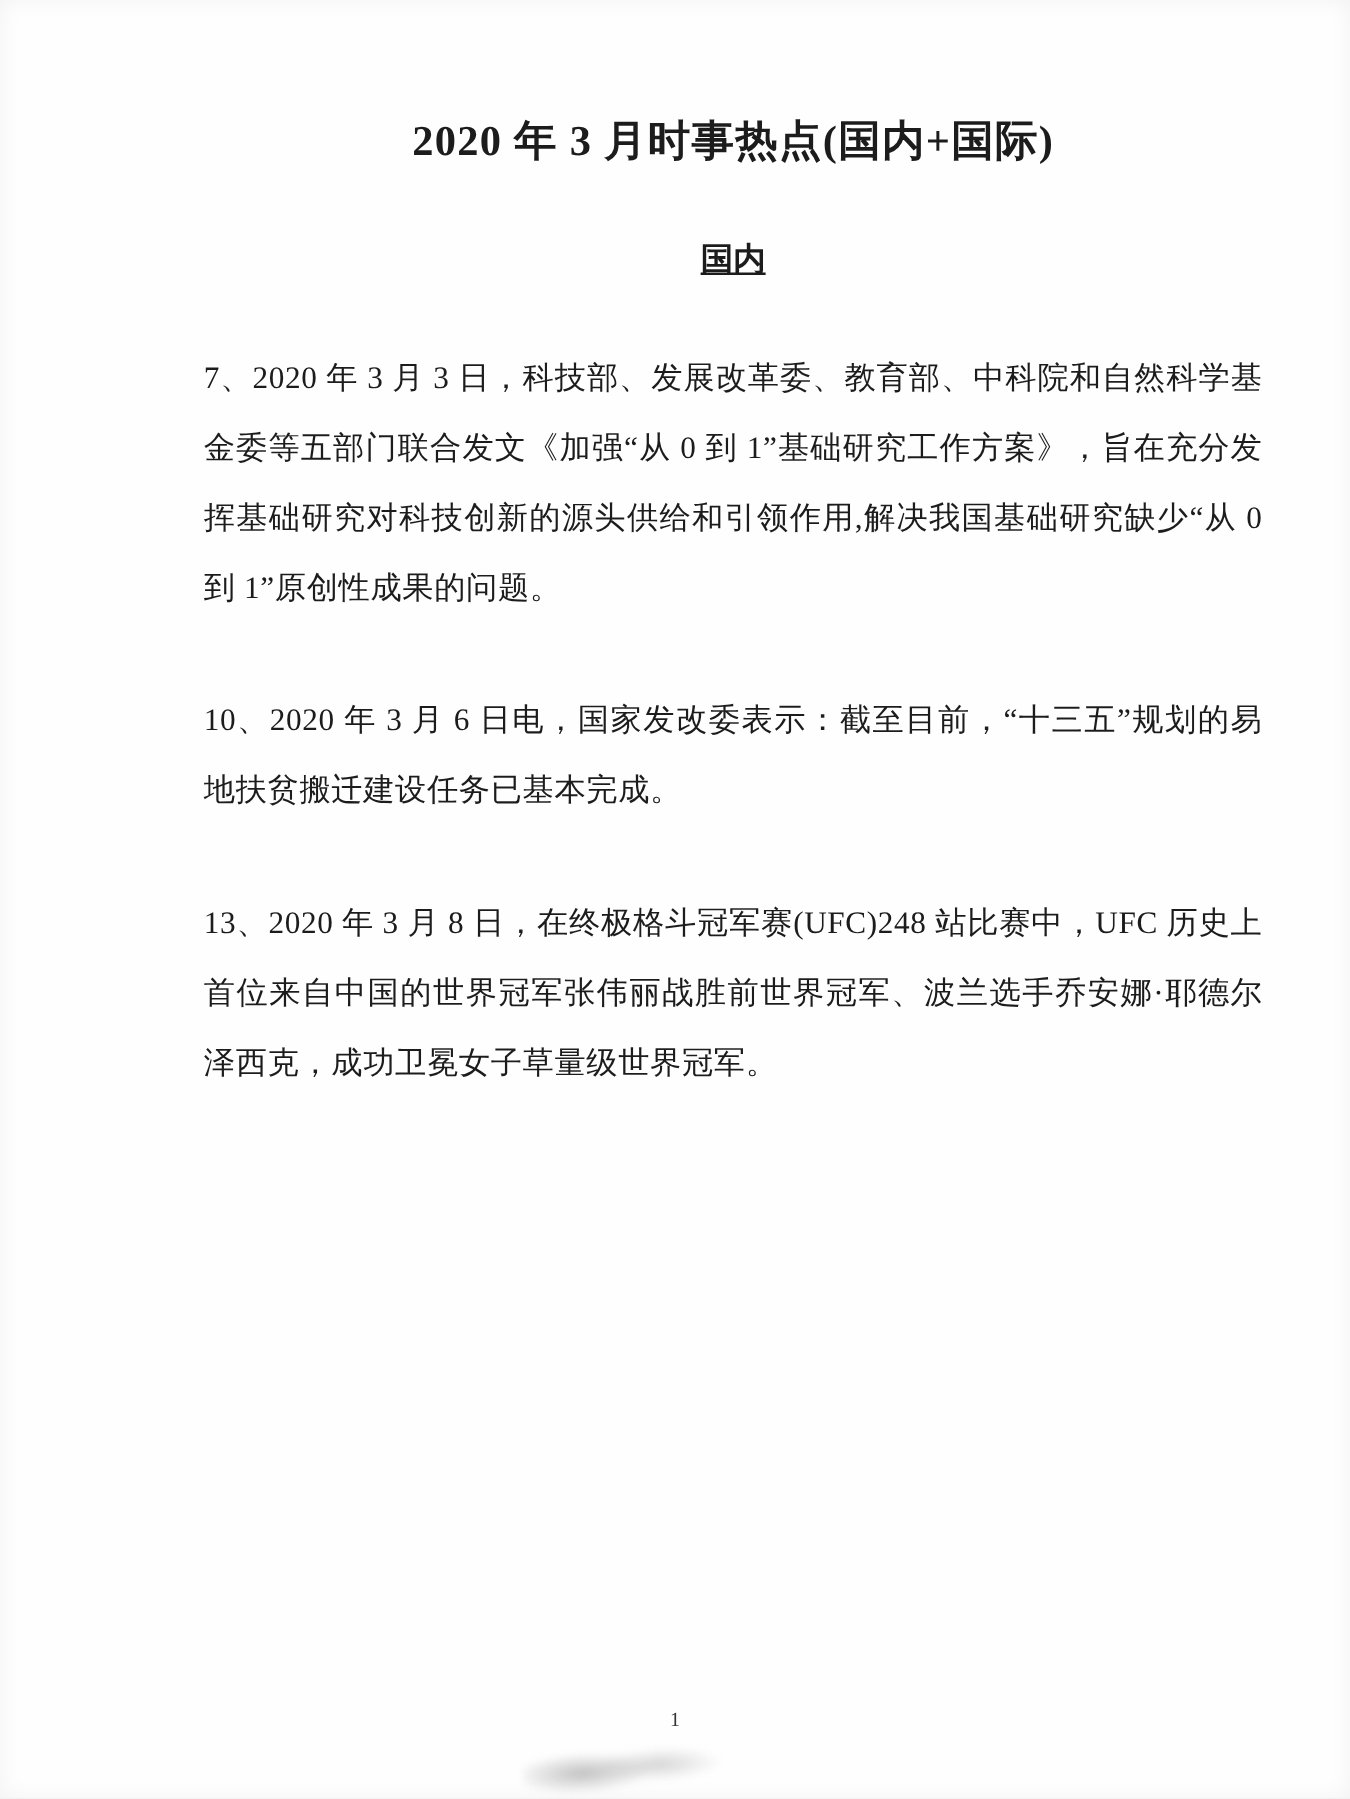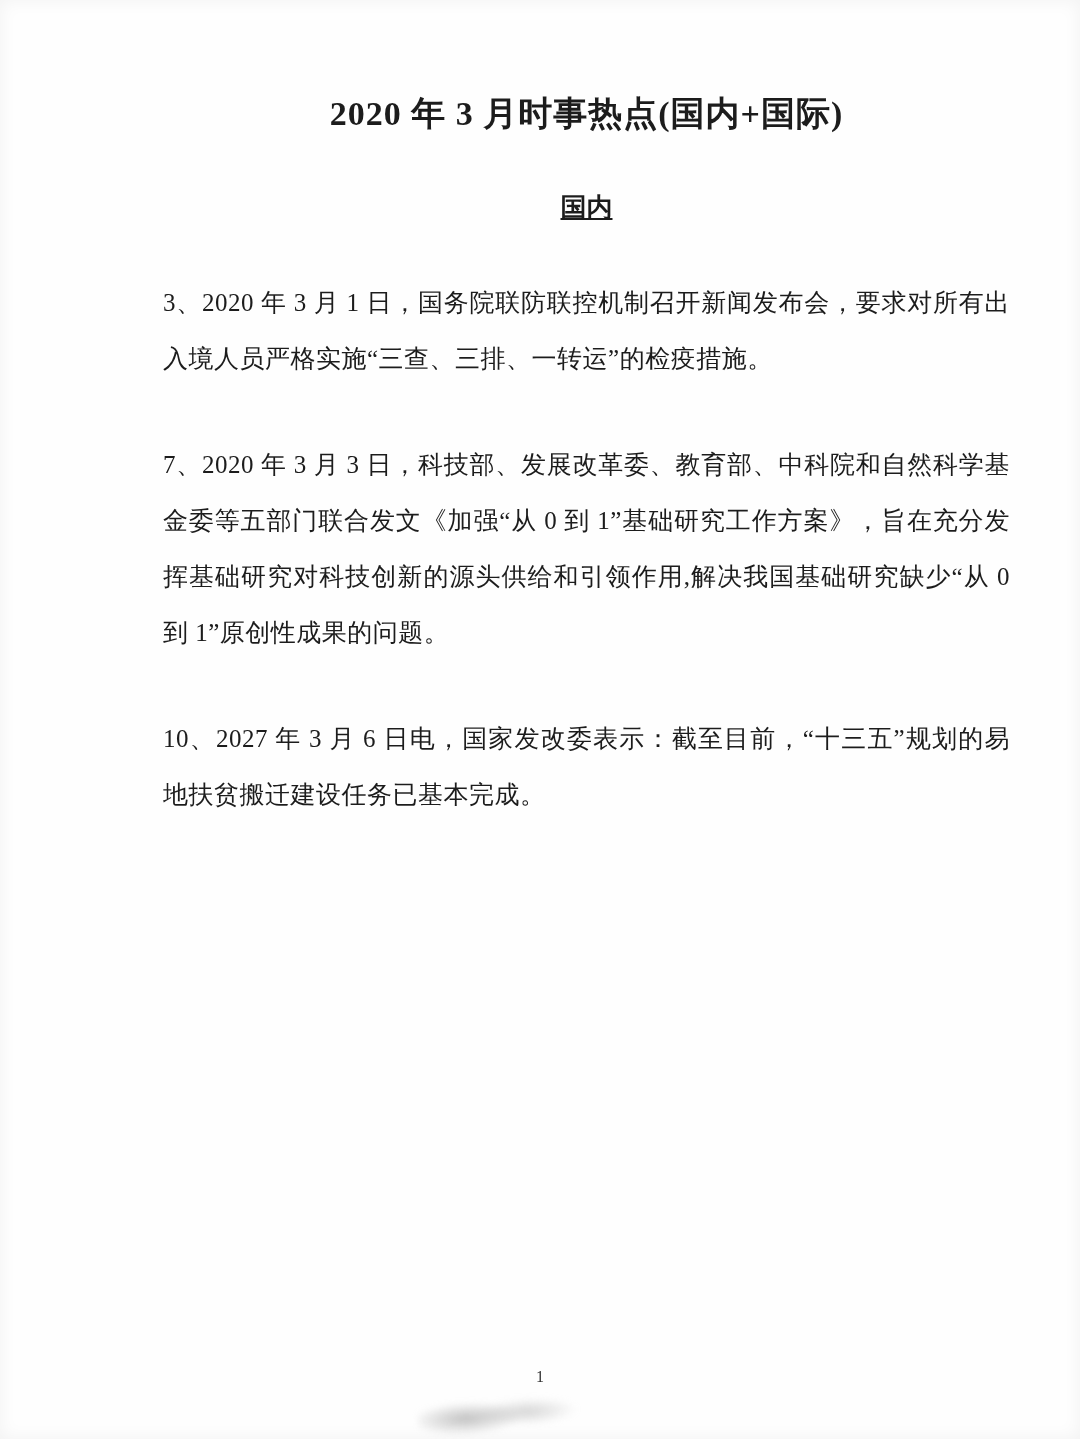--- a/index.html
+++ b/index.html
@@ -77,22 +77,22 @@
 </head>
 <body>
 
 <div class="doc-page">
 
   <h1 class="doc-title">2020 年 3 月时事热点(国内+国际)</h1>
 
   <h2 class="section-heading">国内</h2>
 
   <div class="doc-body">
-    <p class="para">3、2020 年 3 月 1 日，国务院联防联控机制召开新闻发布会，要求对所有出入境人员严格实施“三查、三排、一转运”的检疫措施。</p>
     <p class="para">7、2020 年 3 月 3 日，科技部、发展改革委、教育部、中科院和自然科学基金委等五部门联合发文《加强“从 0 到 1”基础研究工作方案》，旨在充分发挥基础研究对科技创新的源头供给和引领作用,解决我国基础研究缺少“从 0 到 1”原创性成果的问题。</p>
-    <p class="para">10、2027 年 3 月 6 日电，国家发改委表示：截至目前，“十三五”规划的易地扶贫搬迁建设任务已基本完成。</p>
+    <p class="para">10、2020 年 3 月 6 日电，国家发改委表示：截至目前，“十三五”规划的易地扶贫搬迁建设任务已基本完成。</p>
+    <p class="para">13、2020 年 3 月 8 日，在终极格斗冠军赛(UFC)248 站比赛中，UFC 历史上首位来自中国的世界冠军张伟丽战胜前世界冠军、波兰选手乔安娜·耶德尔泽西克，成功卫冕女子草量级世界冠军。</p>
   </div>
 
   <div class="page-footer">1</div>
 
   <div class="watermark-smudge"></div>
 
 </div>
 
 </body></html>

